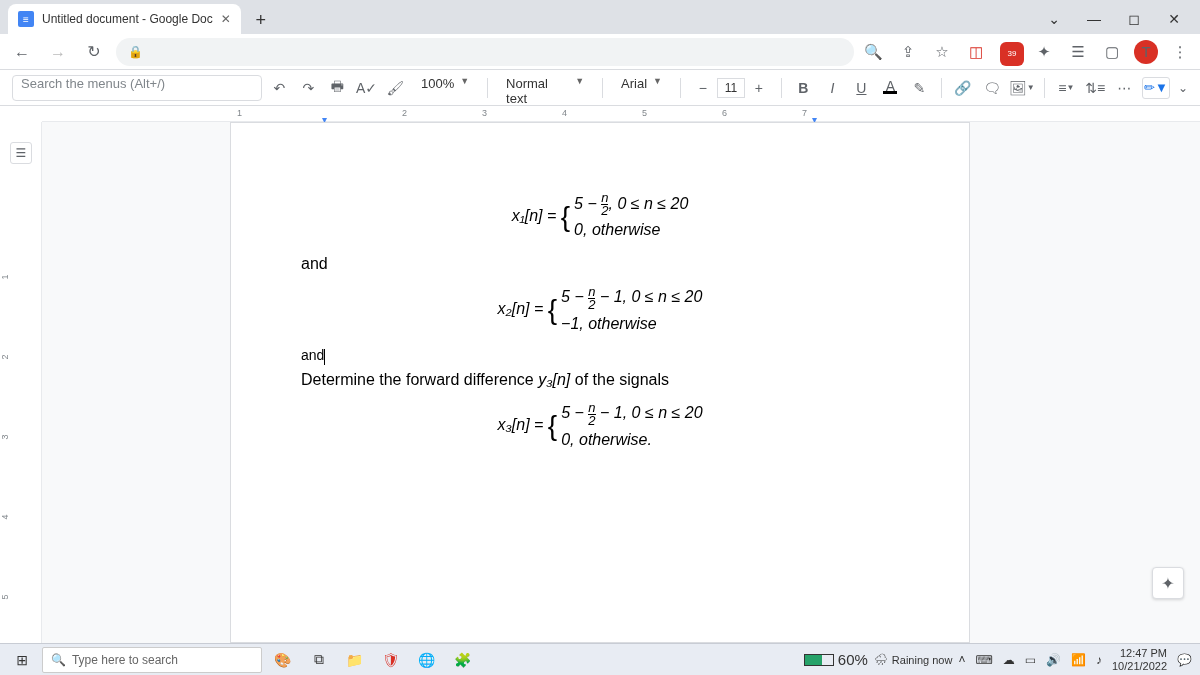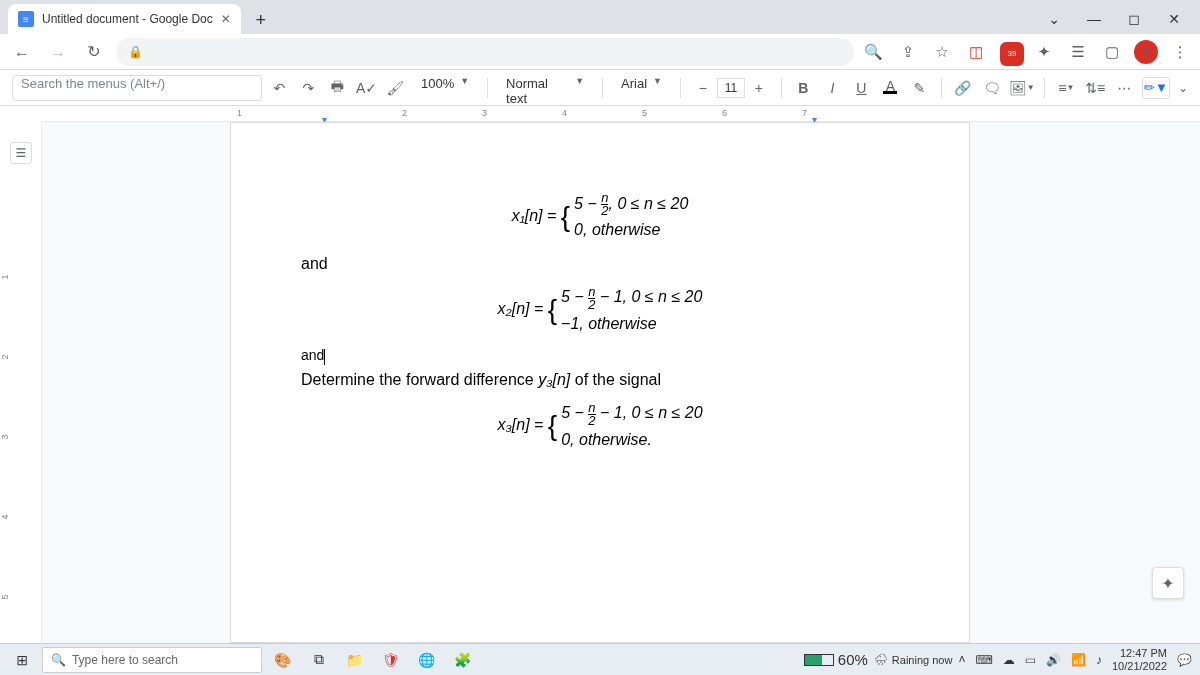--- a/index.html
+++ b/index.html
@@ -205,21 +205,21 @@
       </div>
       <p>and</p>
       <div class="eq">
         <span>x₂[n] = </span><span class="brace">{</span>
         <span style="display:inline-block;text-align:left;vertical-align:middle">
           <span><span>5 − </span><span class="frac"><span class="t">n</span><span>2</span></span><span> − 1,  0 ≤ n ≤ 20</span></span><br>
           <span>−1,   otherwise</span>
         </span>
       </div>
       <p style="font-family:Arial;font-size:14px"><span>and</span><span class="cursor"></span></p>
-      <p><span>Determine the forward difference </span><span class="math">y₃[n]</span><span> of the signal</span></p>
+      <p><span>Determine the forward difference </span><span class="math">y₃[n]</span><span> of the signals</span></p>
       <div class="eq">
         <span>x₃[n] = </span><span class="brace">{</span>
         <span style="display:inline-block;text-align:left;vertical-align:middle">
           <span><span>5 − </span><span class="frac"><span class="t">n</span><span>2</span></span><span> − 1,  0 ≤ n ≤ 20</span></span><br>
           <span>0,   otherwise.</span>
         </span>
       </div>
     </div>
   </div>
   <div class="explore">✦</div>

